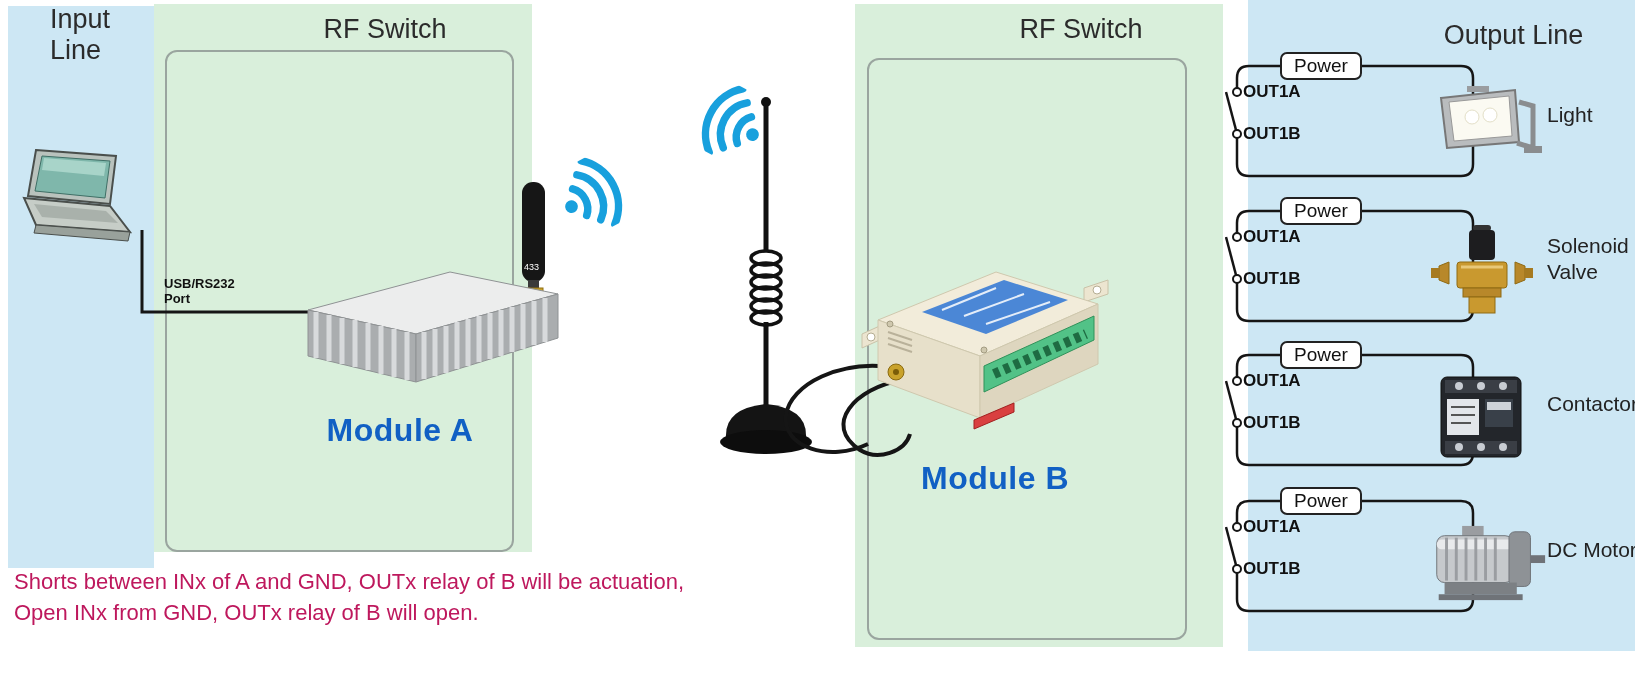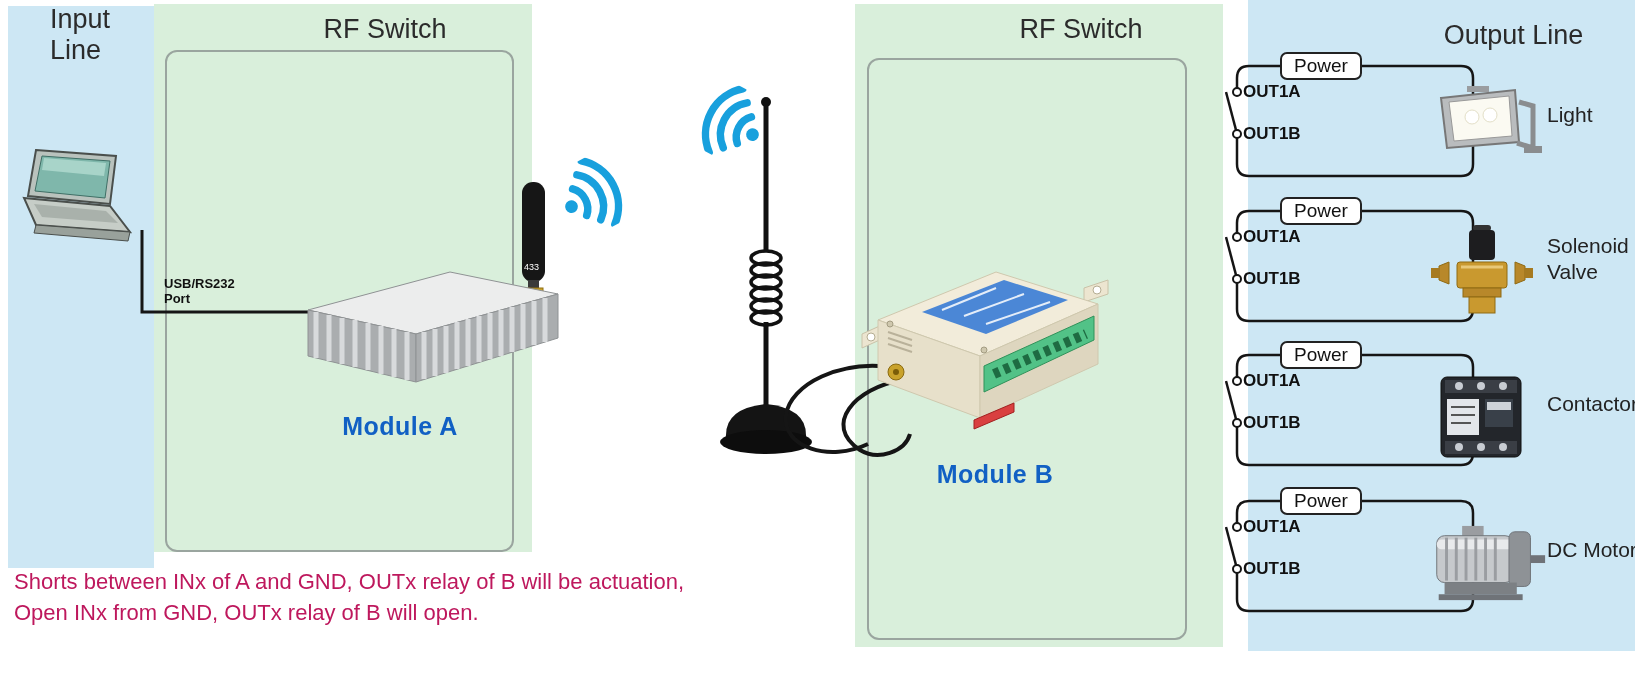--- a/index.html
+++ b/index.html
@@ -4,21 +4,21 @@
 <style>
   html,body{margin:0;padding:0;background:#fff;}
   .canvas{position:relative;width:1635px;height:677px;background:#ffffff;
           font-family:"Liberation Sans",sans-serif;overflow:hidden;color:#222;}
   .panel{position:absolute;}
   .panel-blue{background:#cde7f4;}
   .panel-green{background:#d9efdb;}
   .panel-title{position:absolute;font-size:27px;color:#2b2b2b;z-index:2;}
   .center{text-align:center;margin-left:42px;}
   .inner-box{position:absolute;border:2px solid #9aa59f;border-radius:12px;z-index:1;}
-  .module-label{position:absolute;font-size:25px;font-weight:bold;color:#1160c4;
+  .module-label{position:absolute;font-size:32px;font-weight:bold;color:#1160c4;
                 letter-spacing:.5px;text-align:center;z-index:4;}
   .usb-label{position:absolute;font-size:13px;font-weight:bold;color:#111;
              white-space:pre-line;line-height:15px;z-index:4;}
   .note{position:absolute;left:14px;top:566px;font-size:22px;color:#be185d;
         line-height:31px;z-index:5;}
   .art{position:absolute;z-index:3;}
   .wifi{position:absolute;z-index:3;}
   .circuit{position:absolute;left:1225px;width:410px;height:152px;z-index:3;}
   .loop{position:absolute;left:0;top:12px;}
   .power-label{position:absolute;left:55px;top:12px;background:#fff;border:2px solid #222;

